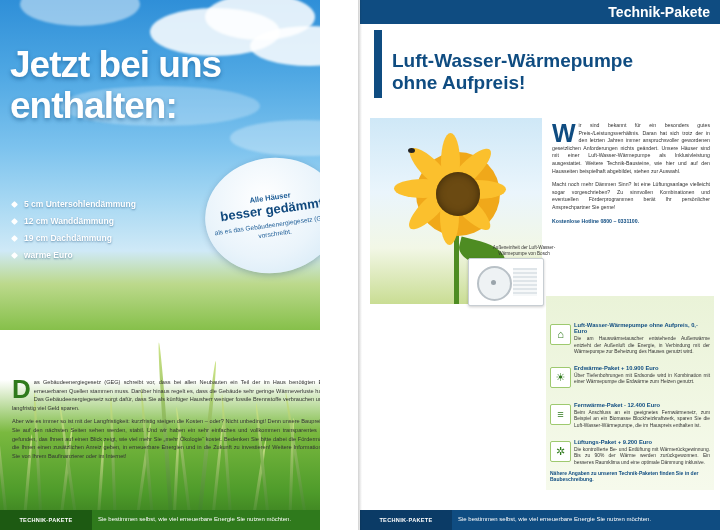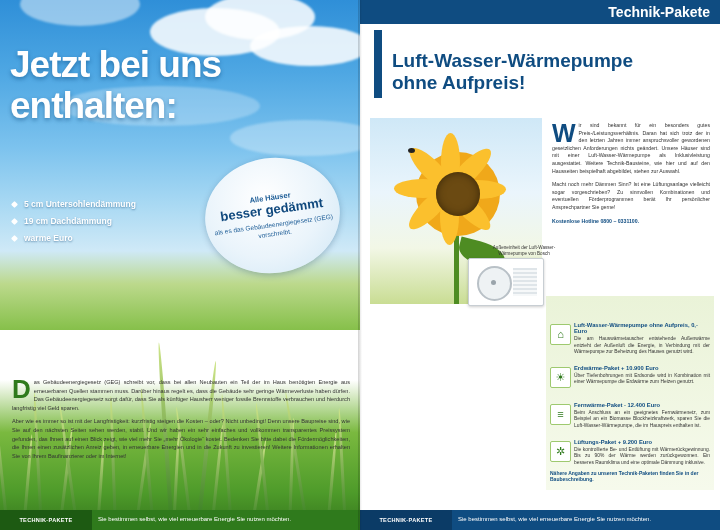--- a/index.html
+++ b/index.html
@@ -1,20 +1,20 @@
 <!DOCTYPE html>
 <html><head>
 <meta charset="utf-8">
 <style>
   html,body{margin:0;padding:0;}
   body{width:720px;height:530px;background:#ffffff;font-family:"Liberation Sans",sans-serif;overflow:hidden;}
   .page{position:relative;width:720px;height:530px;}
 
   
-  .left{position:absolute;left:0;top:0;width:360px;height:530px;background:#ffffff;overflow:hidden;}
+  .left{position:absolute;left:0;top:0;width:320px;height:530px;background:#ffffff;overflow:hidden;}
   .sky{position:absolute;left:0;top:0;width:360px;height:330px;
        background:linear-gradient(180deg,#2f8fd8 0%,#4ea7e3 22%,#7dc3ee 45%,#a9d9f3 62%,#cfe9f7 76%,#bcd98c 86%,#86c04a 100%);}
   .cloud{position:absolute;border-radius:50%;background:rgba(255,255,255,.85);filter:blur(1px);}
   .c1{left:150px;top:8px;width:130px;height:48px;}
   .c2{left:205px;top:-6px;width:110px;height:46px;}
   .c3{left:250px;top:26px;width:120px;height:40px;}
   .c4{left:20px;top:-18px;width:120px;height:44px;opacity:.55;}
   .c5{left:60px;top:86px;width:200px;height:40px;opacity:.30;}
   .c6{left:230px;top:120px;width:150px;height:36px;opacity:.35;}
 
@@ -136,20 +136,21 @@
       <div class="blade" style="left:196px;height:170px;width:4px;transform:rotate(6deg);"></div>
     </div>
 
     <div class="headline">
       <span>Jetzt bei uns</span>
       <span class="l2">enthalten:</span>
     </div>
 
     <div class="bullets">
       <div>5 cm Untersohlendämmung</div>
+      <div>12 cm Wanddämmung</div>
       <div>19 cm Dachdämmung</div>
       <div>warme Euro</div>
     </div>
 
     <div class="stamp">
       <div class="disc"></div>
       <div class="txt">
         <div class="t1">Alle Häuser</div>
         <div class="t2">besser gedämmt</div>
         <div class="t3">als es das Gebäudeenergiegesetz (GEG) vorschreibt.</div>

